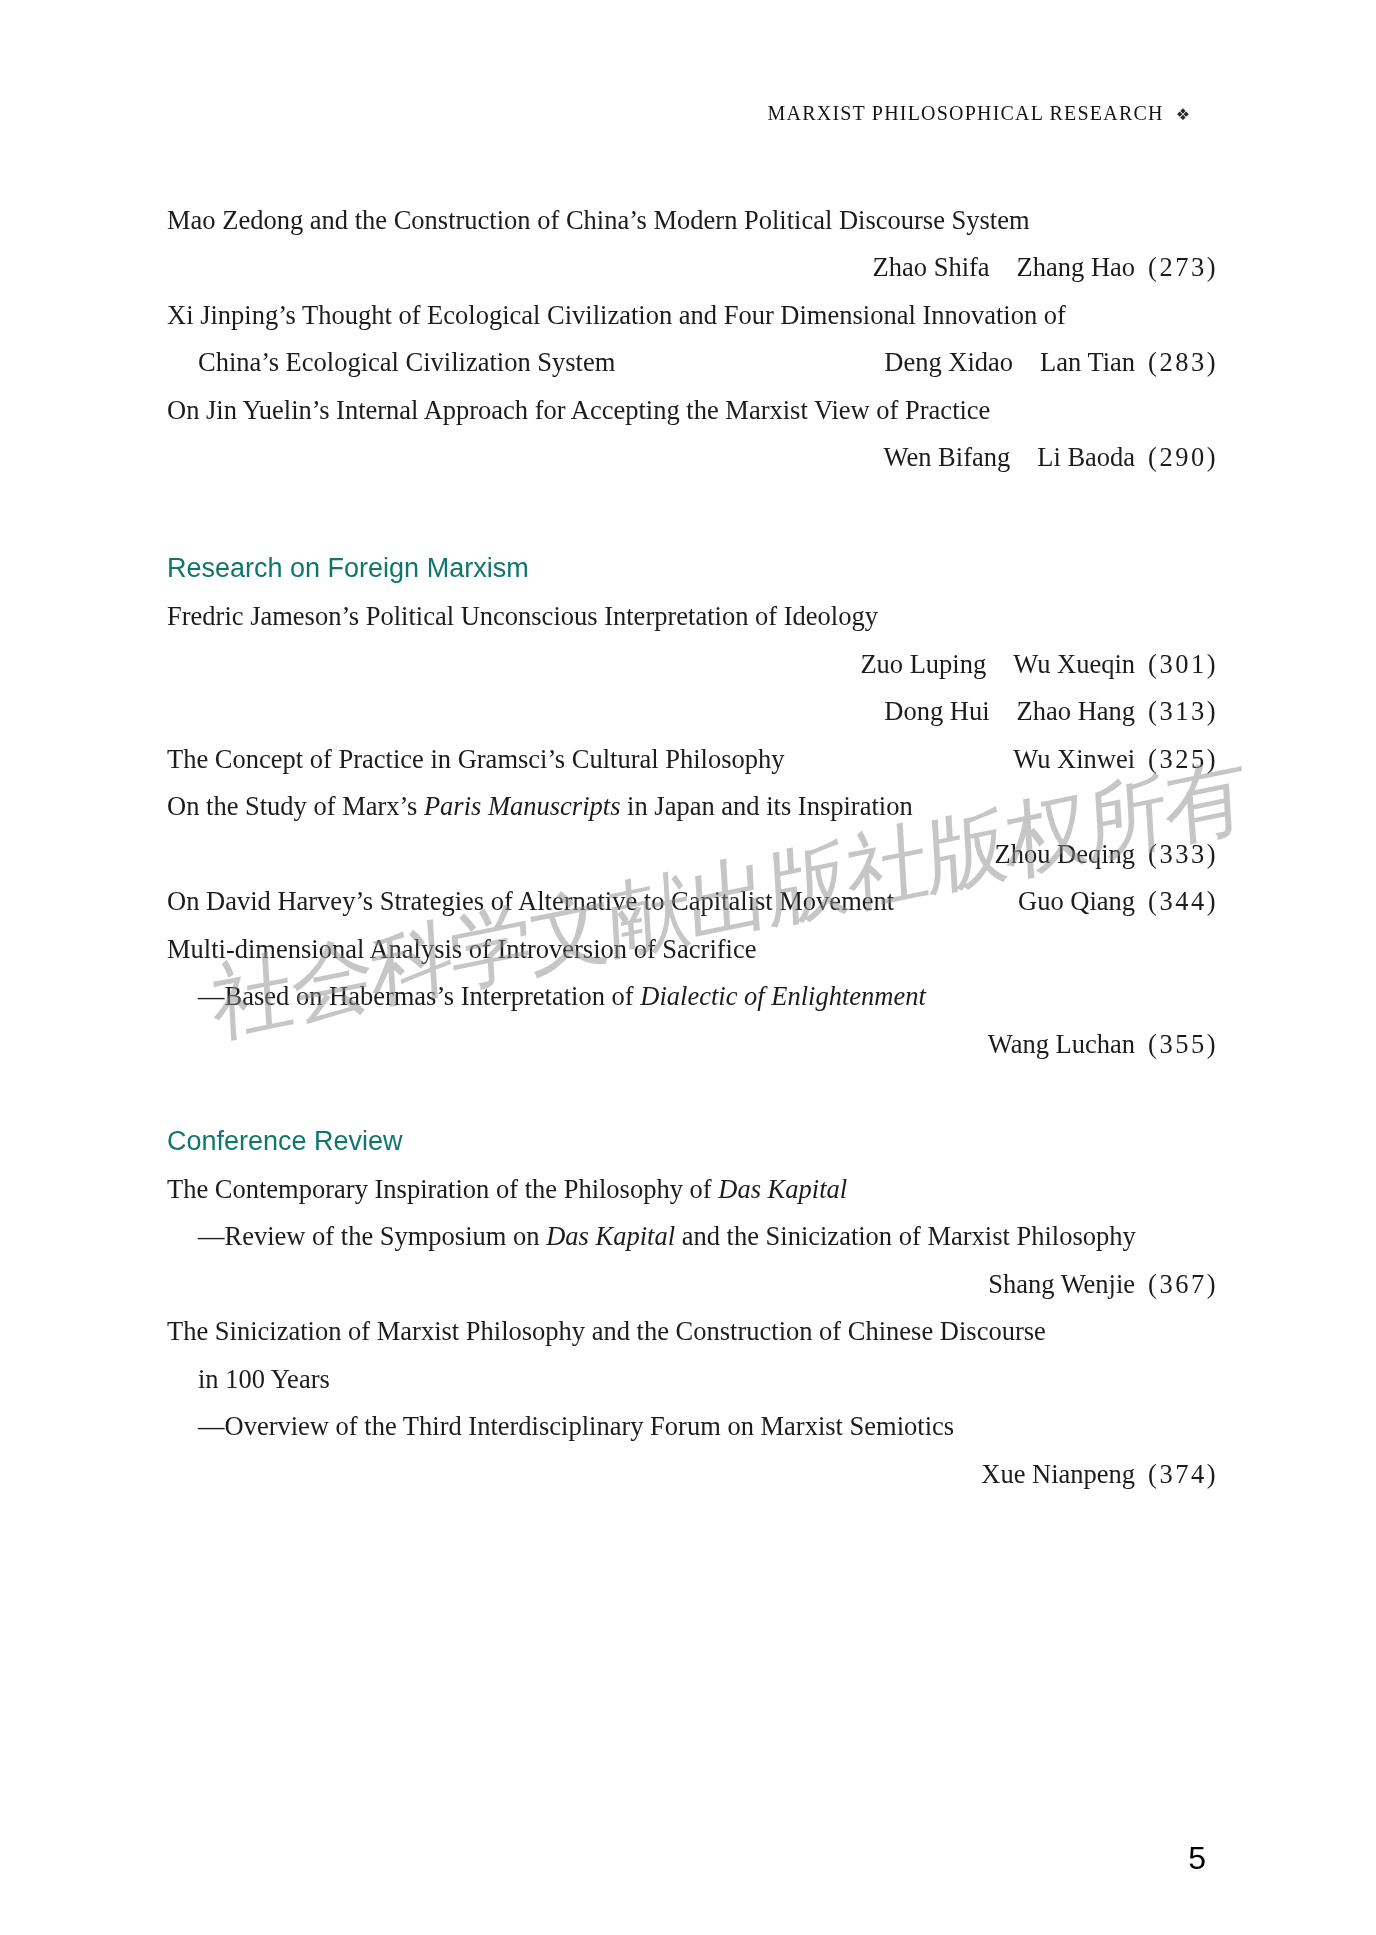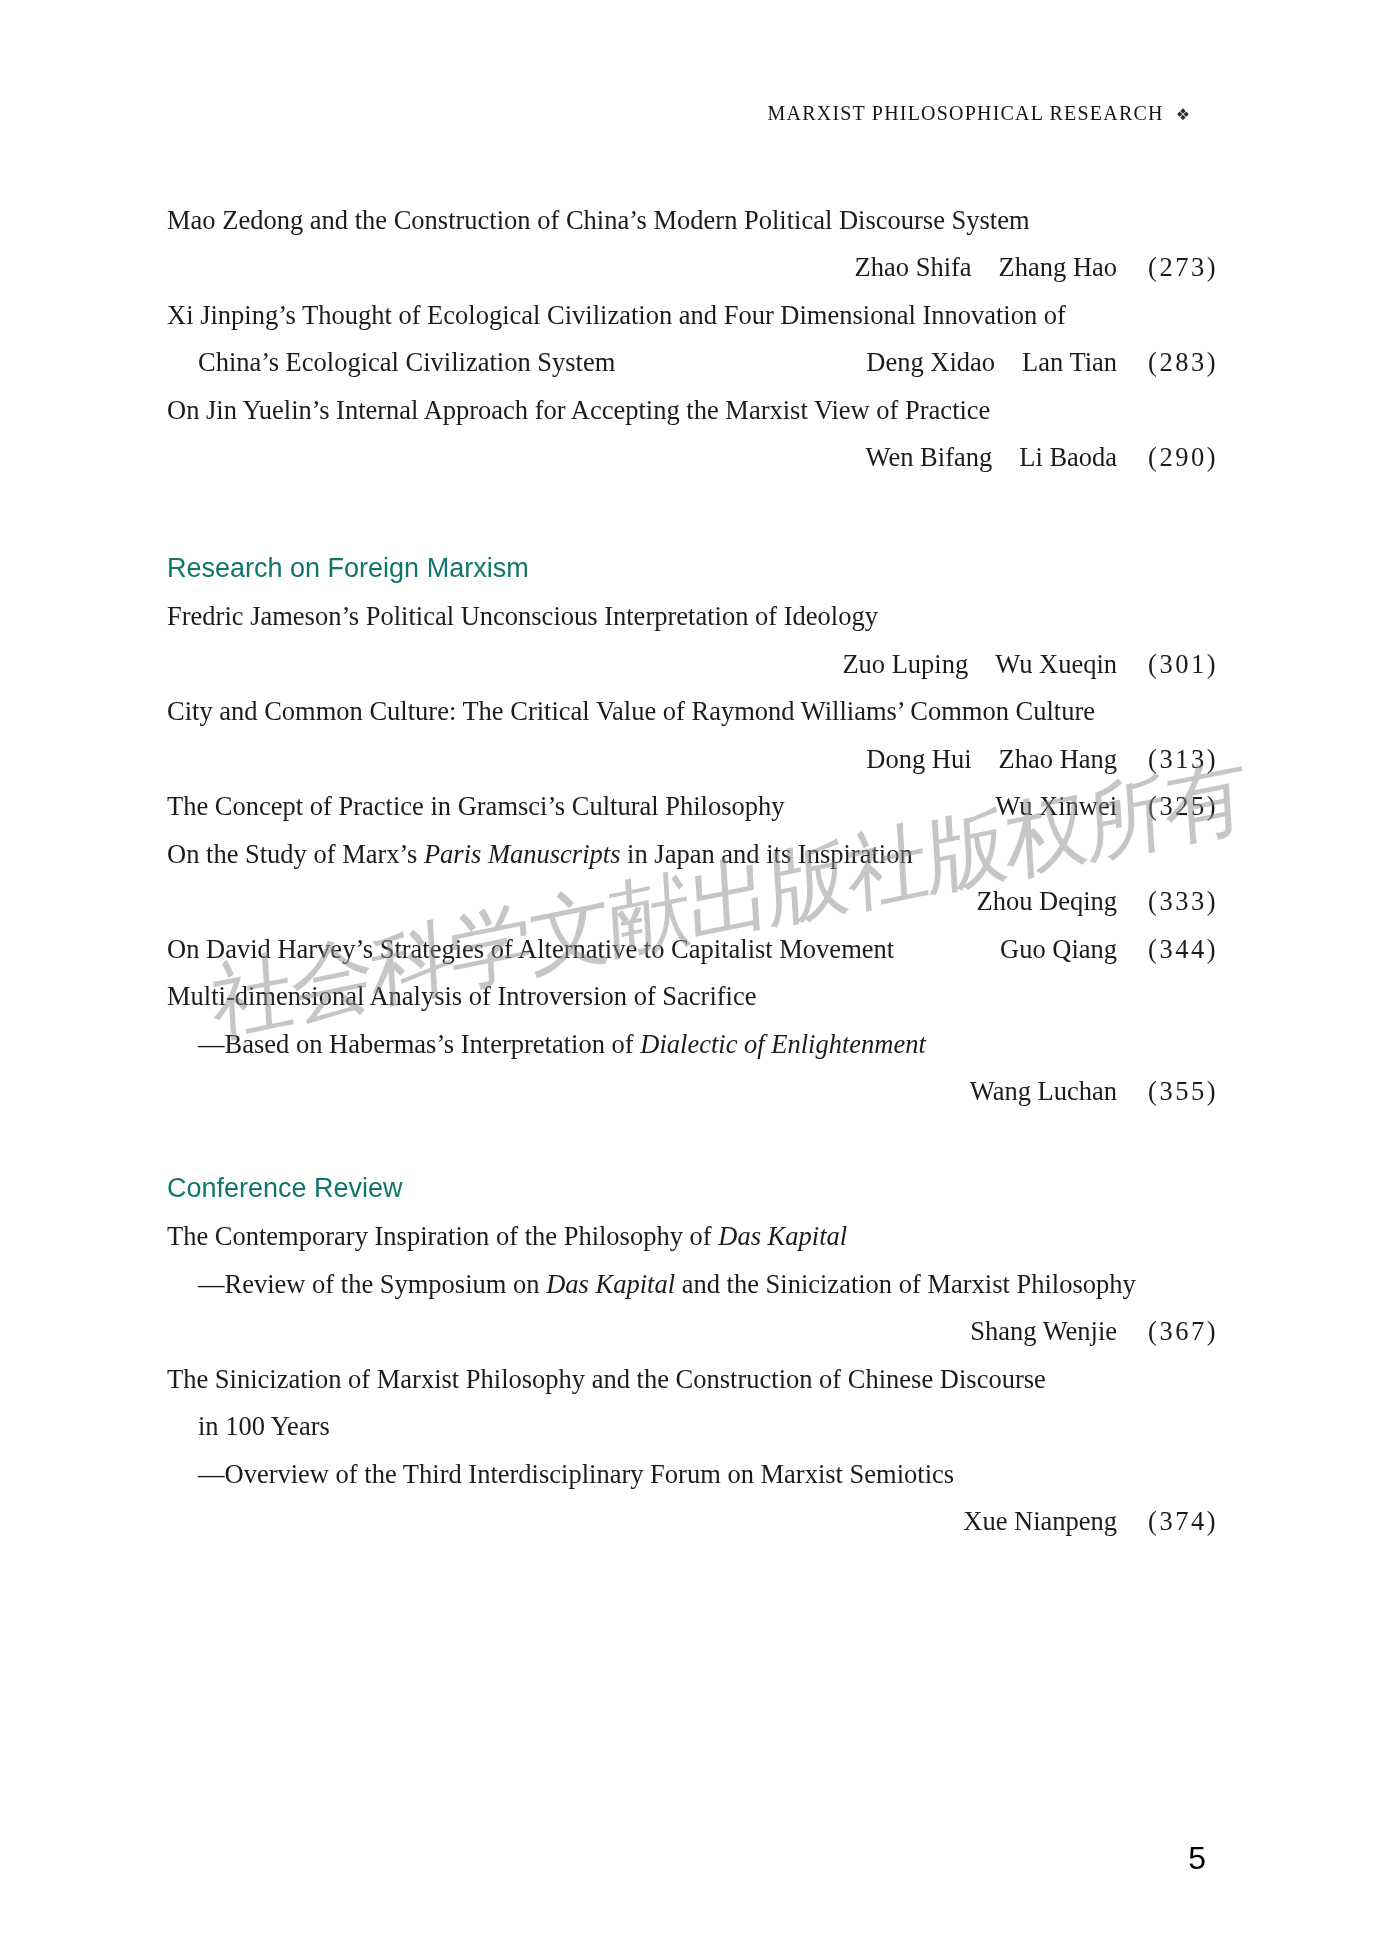--- a/index.html
+++ b/index.html
@@ -38,21 +38,21 @@
     font-size:26.5px;
     line-height:1;
   }
   .row.authors { justify-content:flex-end;font-family:Liberation Serif, serif; }
   .row.mixed   { justify-content:space-between; }
   .row.ind     { padding-left:31px; }
   .t  { white-space:pre; }
   .it { font-style:italic; }
   .agroup { display:flex; align-items:baseline; white-space:nowrap; }
   .auth + .auth { margin-left:27px; }
-  .pg { margin-left:31px; letter-spacing:2.5px; }
+  .pg { margin-left:13px; letter-spacing:2.5px; }
   .heading {
     font-family:"Liberation Sans", sans-serif;
     font-size:27px;
     font-weight:500;
     color:#0f766e;
     height:47.5px;
     display:flex;
     align-items:center;
   }
   .h-foreign { margin-top:64px; }
@@ -126,23 +126,20 @@
   <div class="row">
     <span class="t">Fredric Jameson’s Political Unconscious Interpretation of Ideology</span>
   </div>
 
   <div class="row authors">
     <span class="auth">Zuo Luping</span>
     <span class="auth">Wu Xueqin</span>
     <span class="pg">(301)</span>
   </div>
 
-  <div class="row">
-    <span class="t">City and Common Culture: The Critical Value of Raymond Williams’ Common Culture</span>
-  </div>
 
   <div class="row authors">
     <span class="auth">Dong Hui</span>
     <span class="auth">Zhao Hang</span>
     <span class="pg">(313)</span>
   </div>
 
   <div class="row mixed">
     <span class="t">The Concept of Practice in Gramsci’s Cultural Philosophy</span>
     <span class="agroup">

